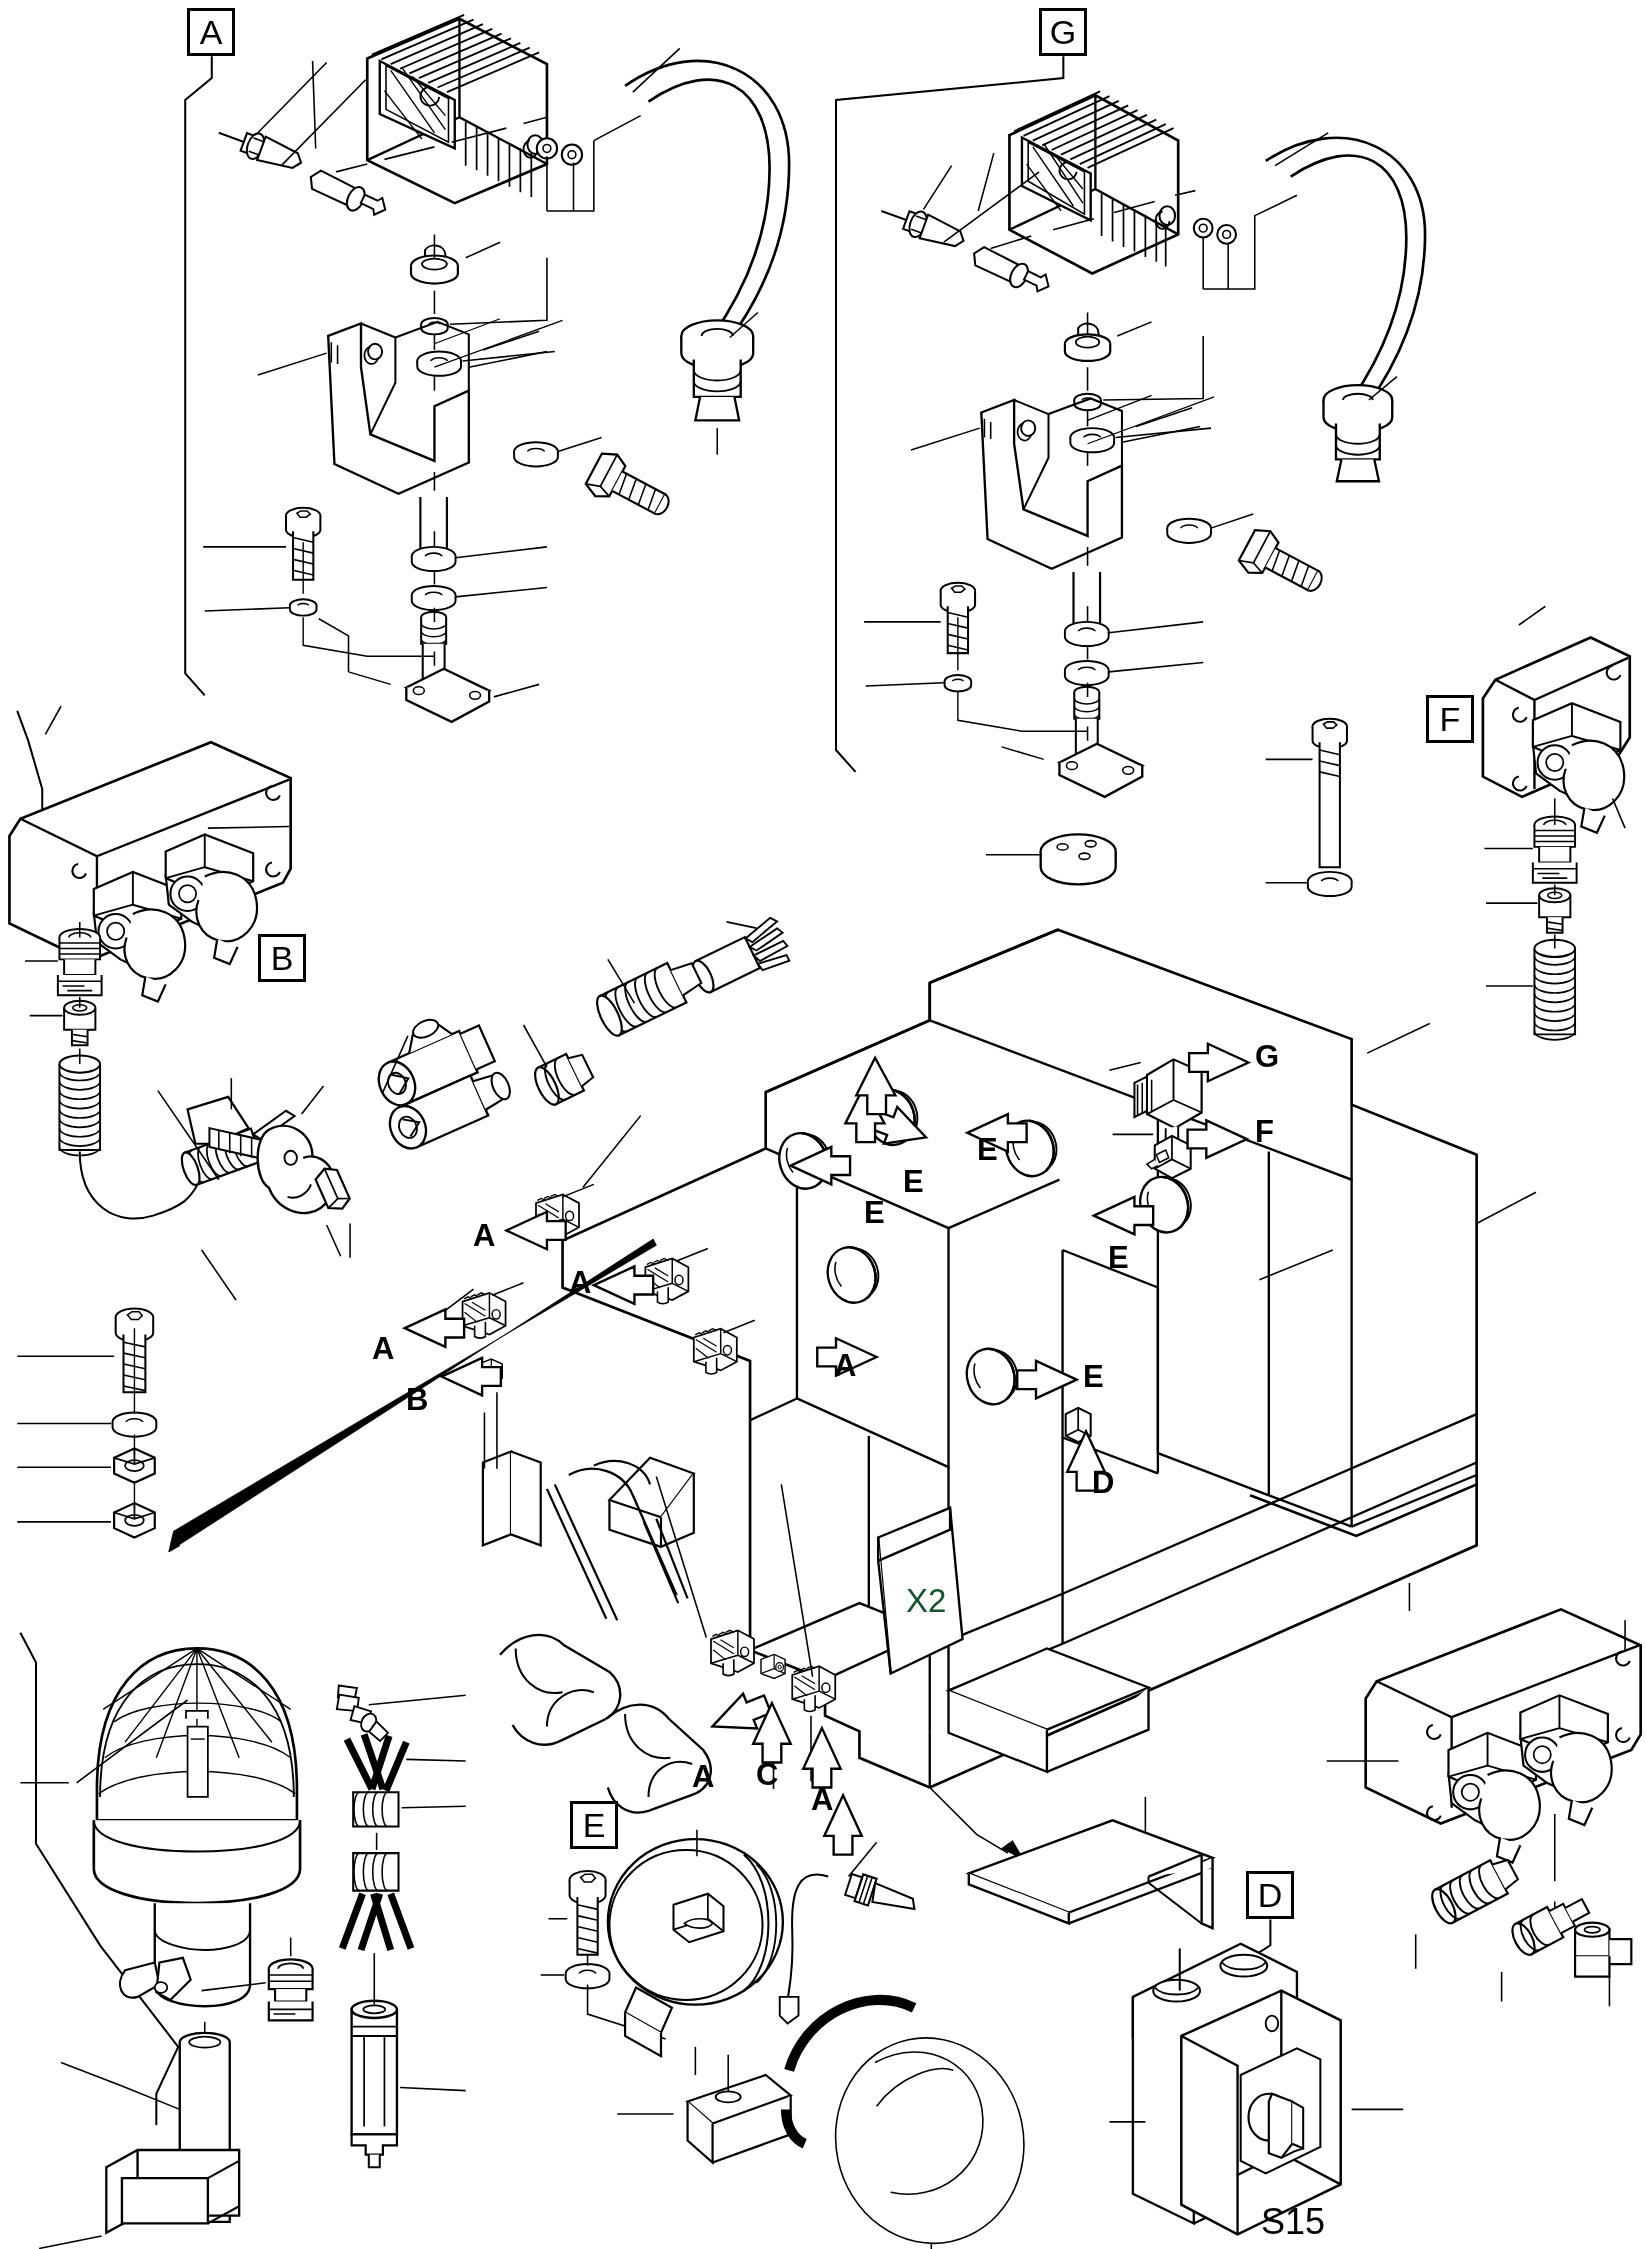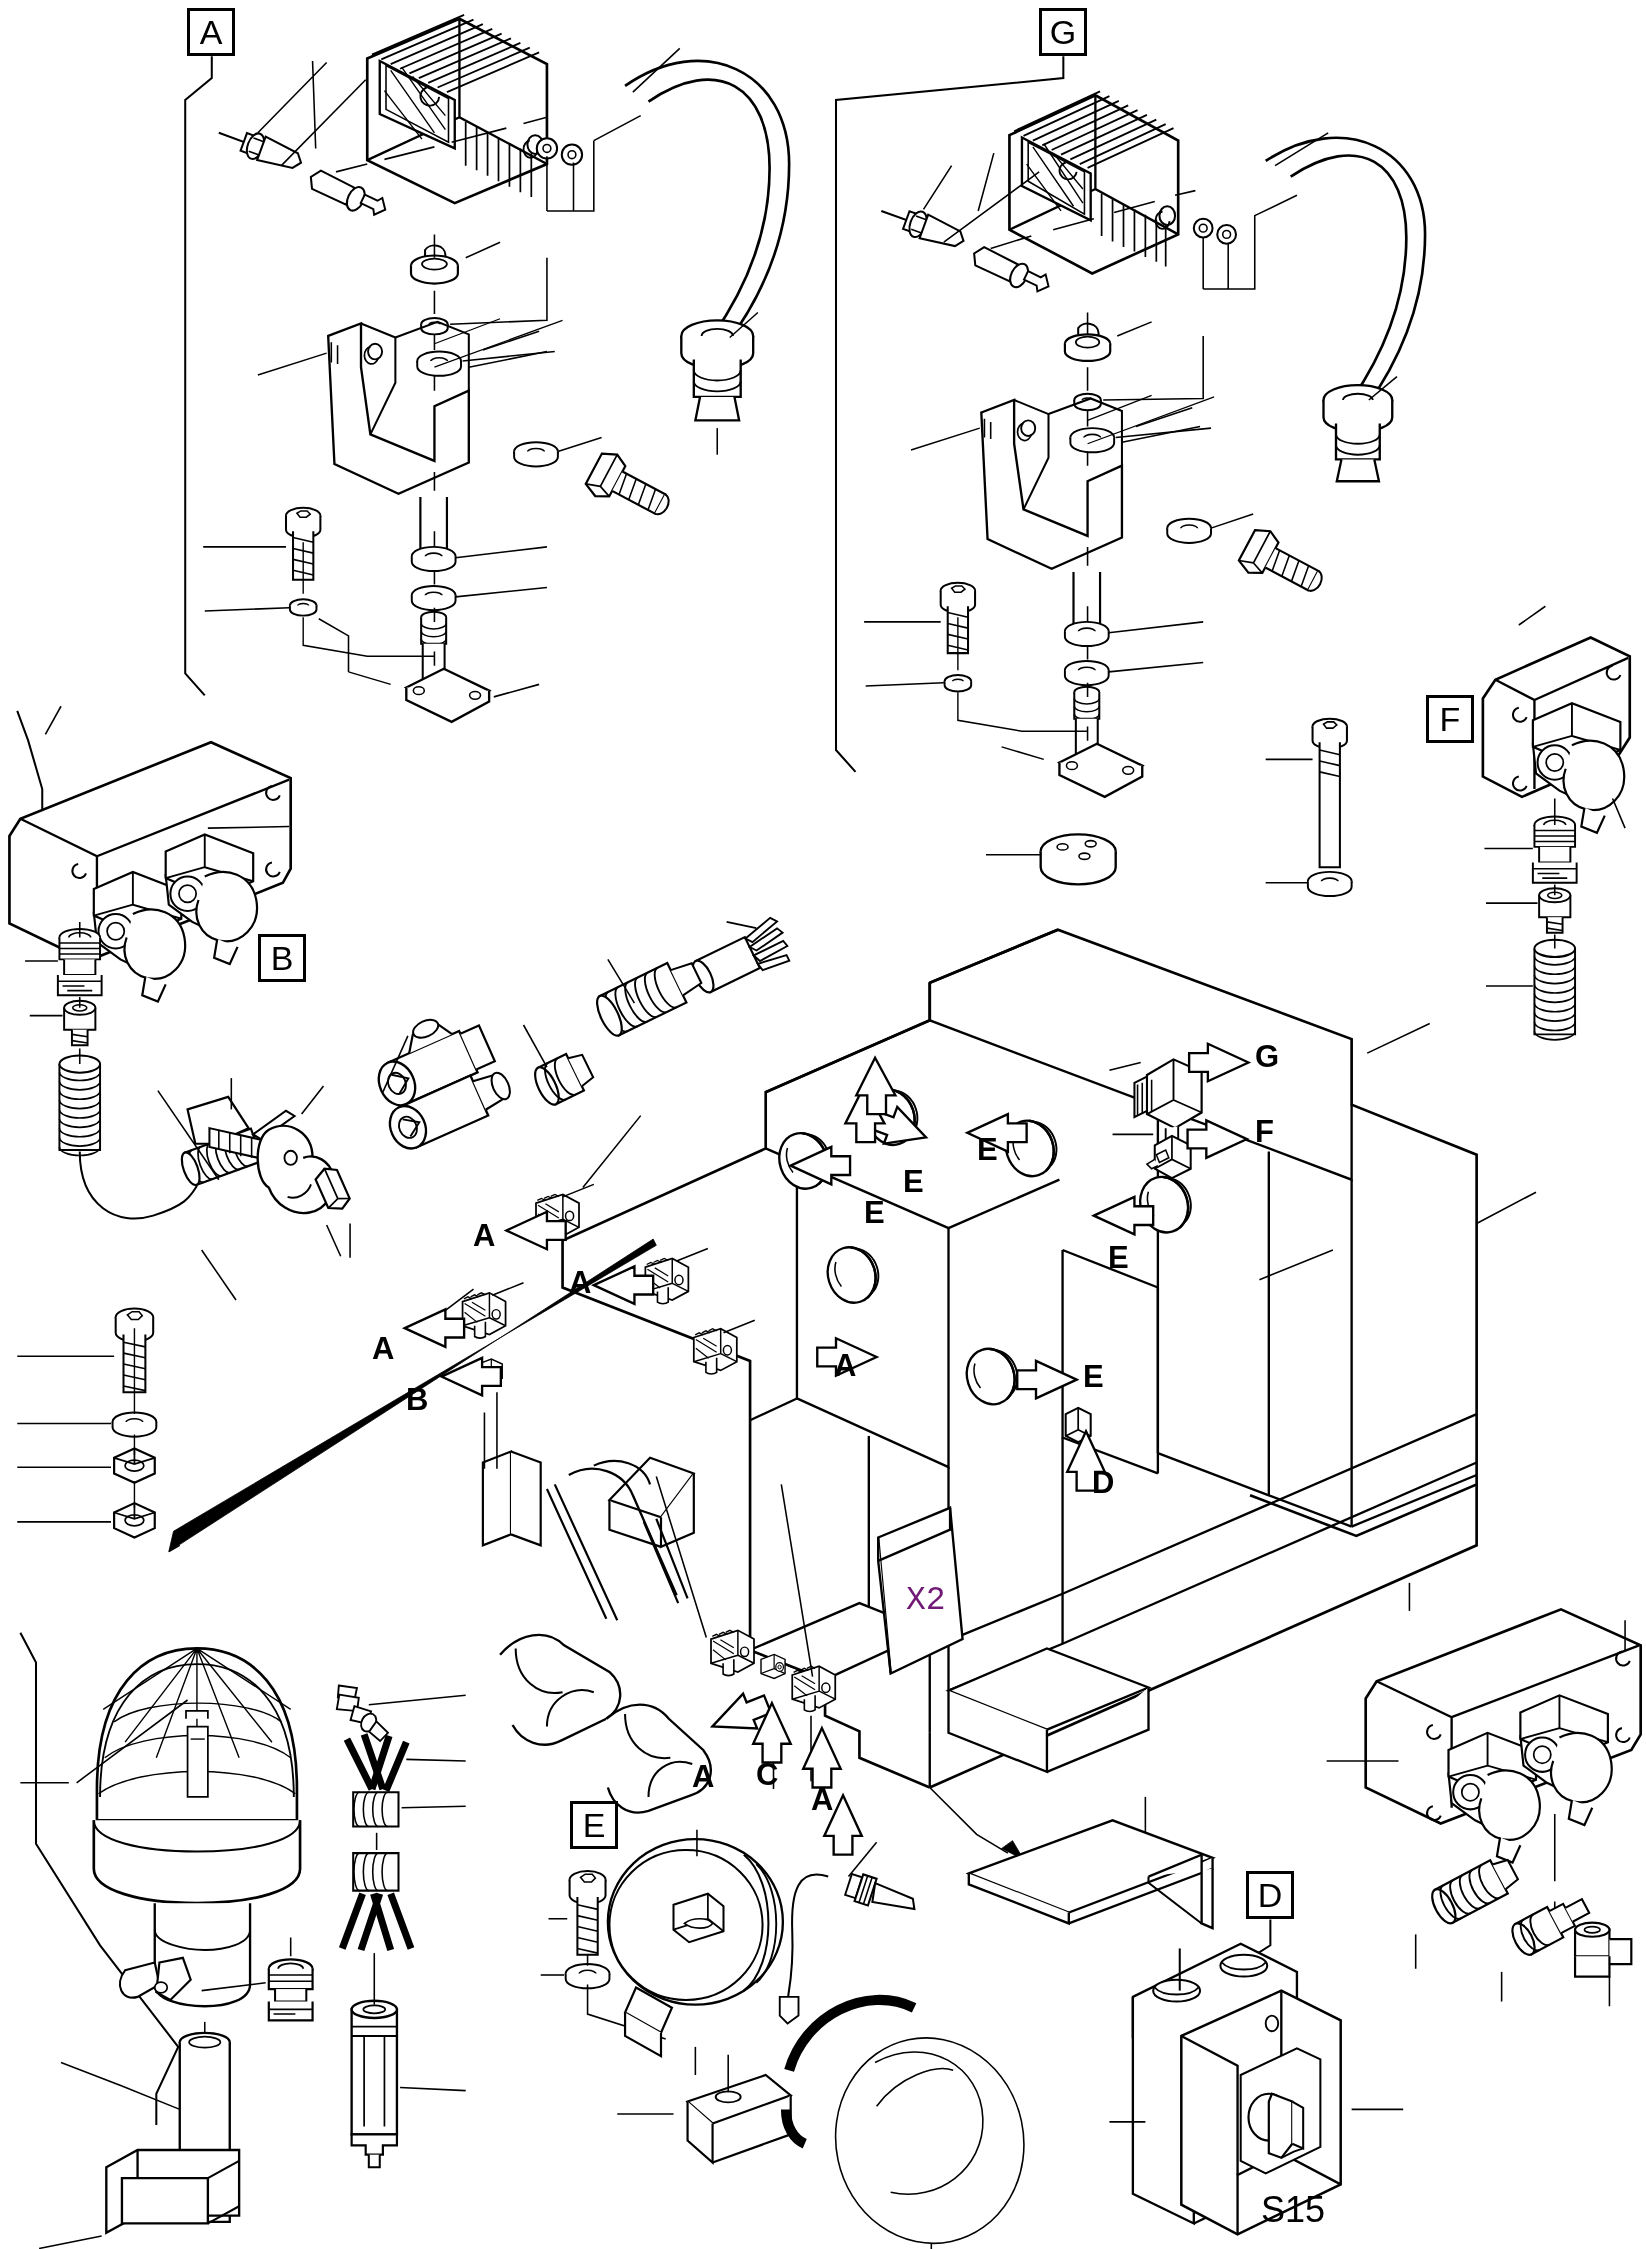--- a/index.html
+++ b/index.html
@@ -11,26 +11,26 @@
     position:absolute;box-sizing:border-box;border:3.1px solid #000;background:#fff;
     display:flex;align-items:center;justify-content:center;
     font-family:"Liberation Sans",sans-serif;font-weight:400;color:#000;
   }
   .callout-box span{line-height:1;}
   .arrow-label{
     position:absolute;font-family:"Liberation Sans",sans-serif;font-weight:700;
     color:#000;line-height:1;white-space:nowrap;
   }
   .plate-text{
-    position:absolute;font-family:Liberation Mono, monospace;font-weight:400;
-    color:#701a75;line-height:1;white-space:nowrap;
+    position:absolute;font-family:Liberation Sans, sans-serif;font-weight:400;
+    color:#14532d;line-height:1;white-space:nowrap;
   }
   .bottom-code{
     position:absolute;font-family:"Liberation Sans",sans-serif;font-weight:400;
-    color:#000;line-height:1;white-space:nowrap;
+    color:#000;line-height:1;white-space:nowrap;margin-top:12px;
   }
 </style>
 </head>
 <body>
 
 <div id="sheet">
 
   <svg class="layer" viewBox="0 0 2108 2880">
     <defs>
       <g id="bolt-socket">

